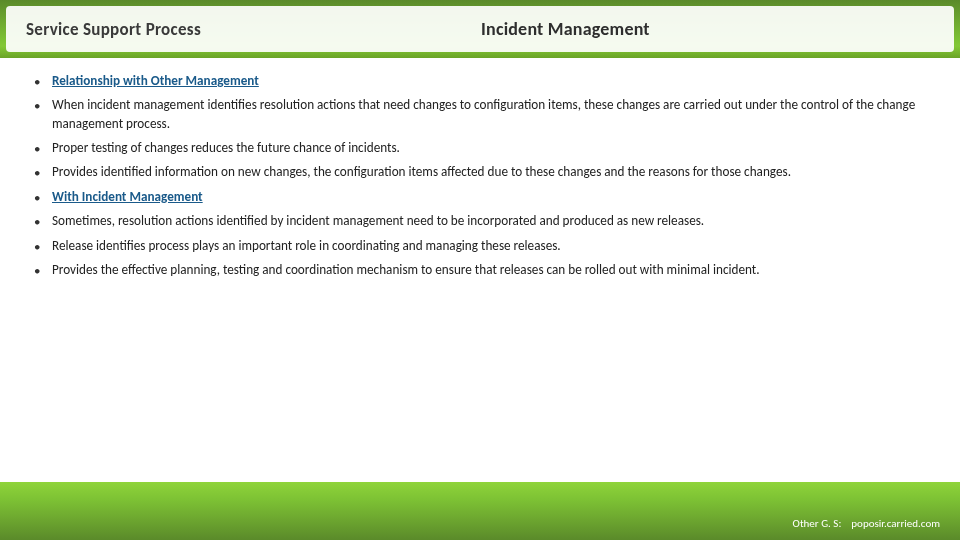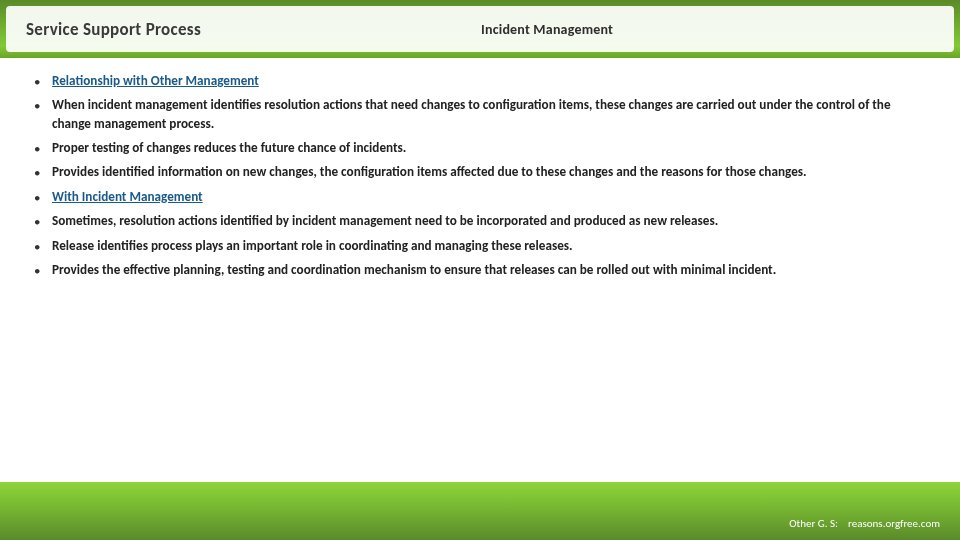--- a/index.html
+++ b/index.html
@@ -125,21 +125,20 @@
     .bullet-dot {
       flex-shrink: 0;
       width: 18px;
       margin-top: 1px;
       font-size: 13px;
       color: #333;
     }
 
     .bullet-text {
       flex: 1;
-      font-weight: bold;
     }
 
     .link-style {
       color: #1a5a8a;
       text-decoration: underline;
       font-weight: 600;
     }
 
     
     .footer-attribution {
@@ -180,21 +179,21 @@
       background: repeating-linear-gradient(
         90deg,
         transparent,
         transparent 3px,
         rgba(255,255,255,0.07) 3px,
         rgba(255,255,255,0.07) 5px
       );
     }
 
     .header-right-title {
-      font-size: 14px;
+      font-size: 18px;
       font-weight: 700;
       color: #2e2e2e;
       letter-spacing: 0.2px;
     }
   </style>
 </head>
 <body>
 
 <div class="page-wrapper">
 
@@ -248,16 +247,16 @@
         <li>
           <span class="bullet-dot">•</span>
           <span class="bullet-text">Provides the effective planning, testing and coordination mechanism to ensure that releases can be rolled out with minimal incident.</span>
         </li>
       </ul>
   </div>
 
   <div class="footer-attribution">
     <span>Other G. S:</span>
     &nbsp;&nbsp;
-    <span>reasons.orgfree.com</span>
+    <span>poposir.carried.com</span>
   </div>
 
 </div>
 
 </body></html>

